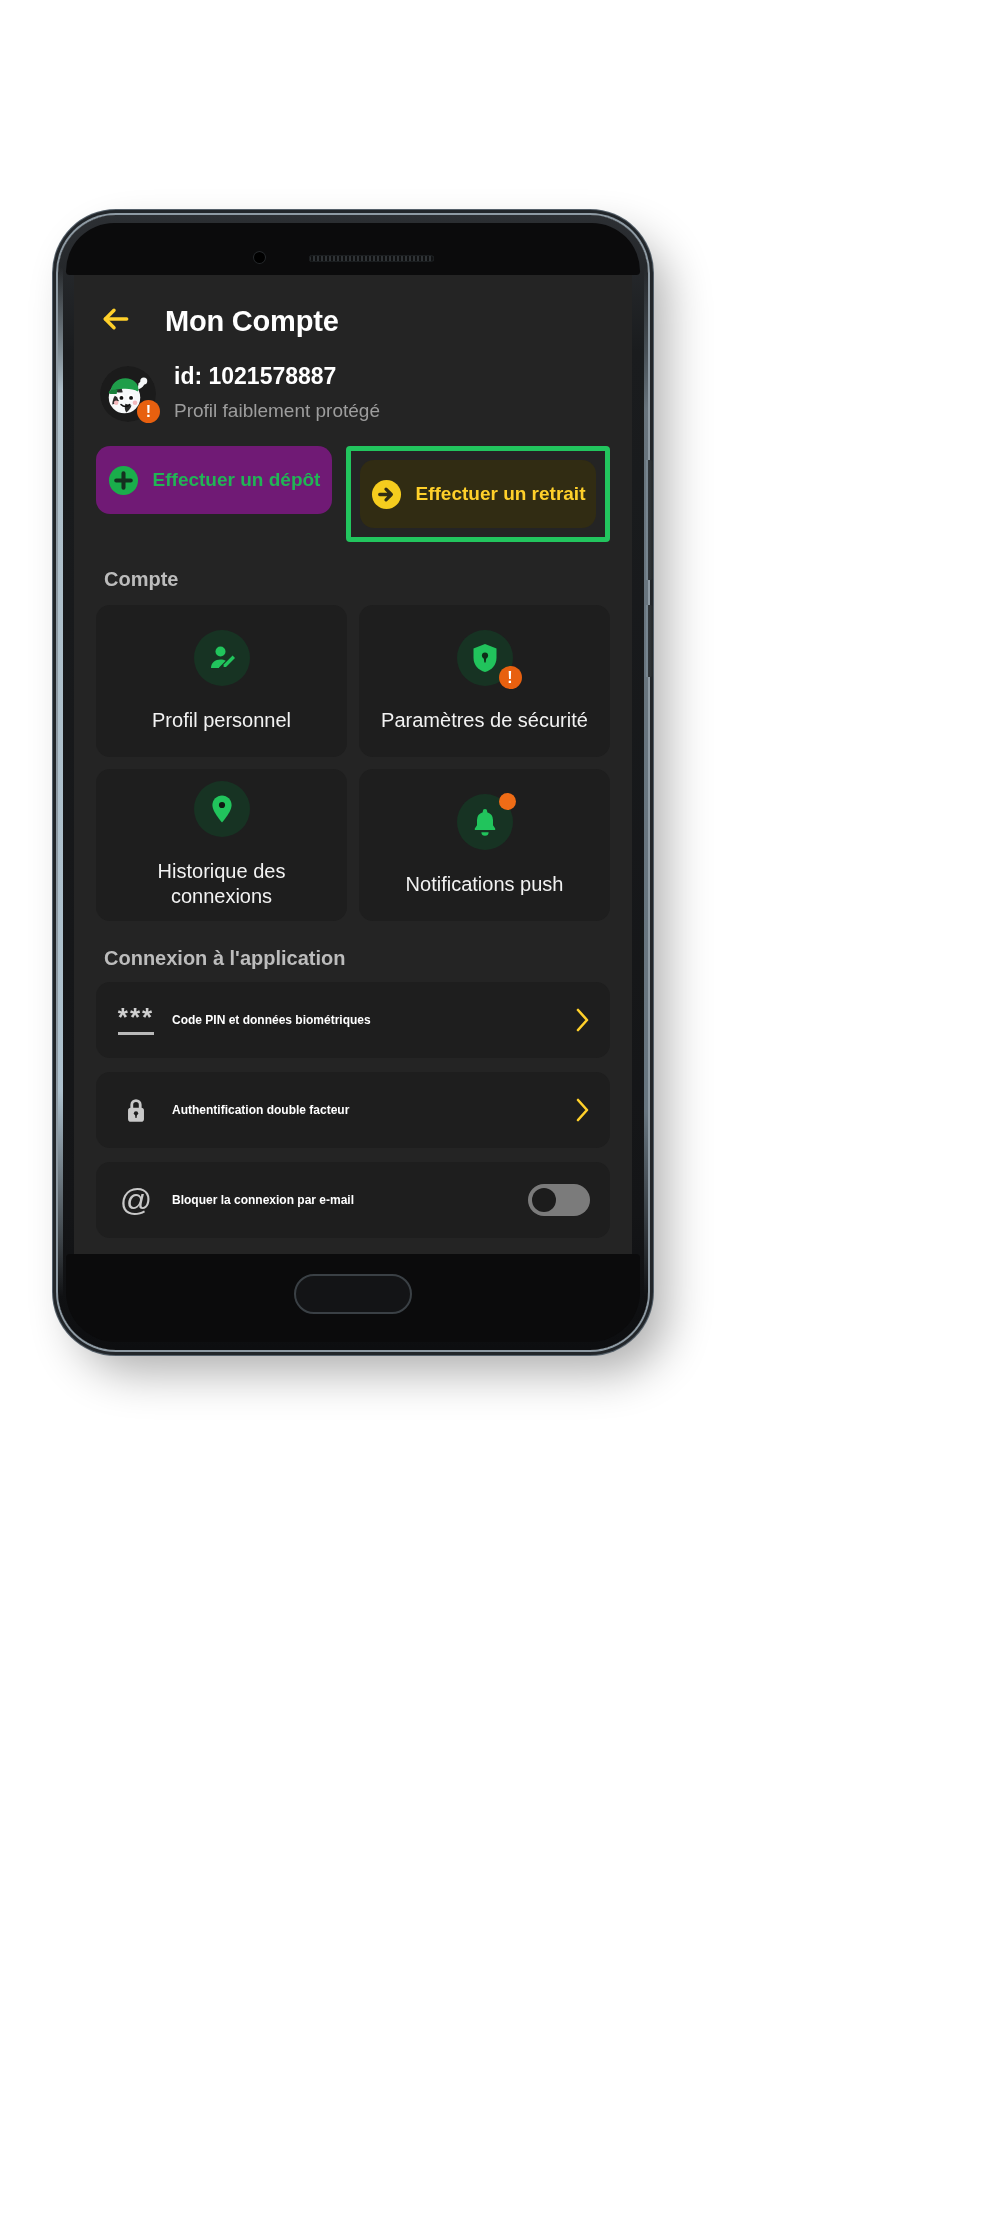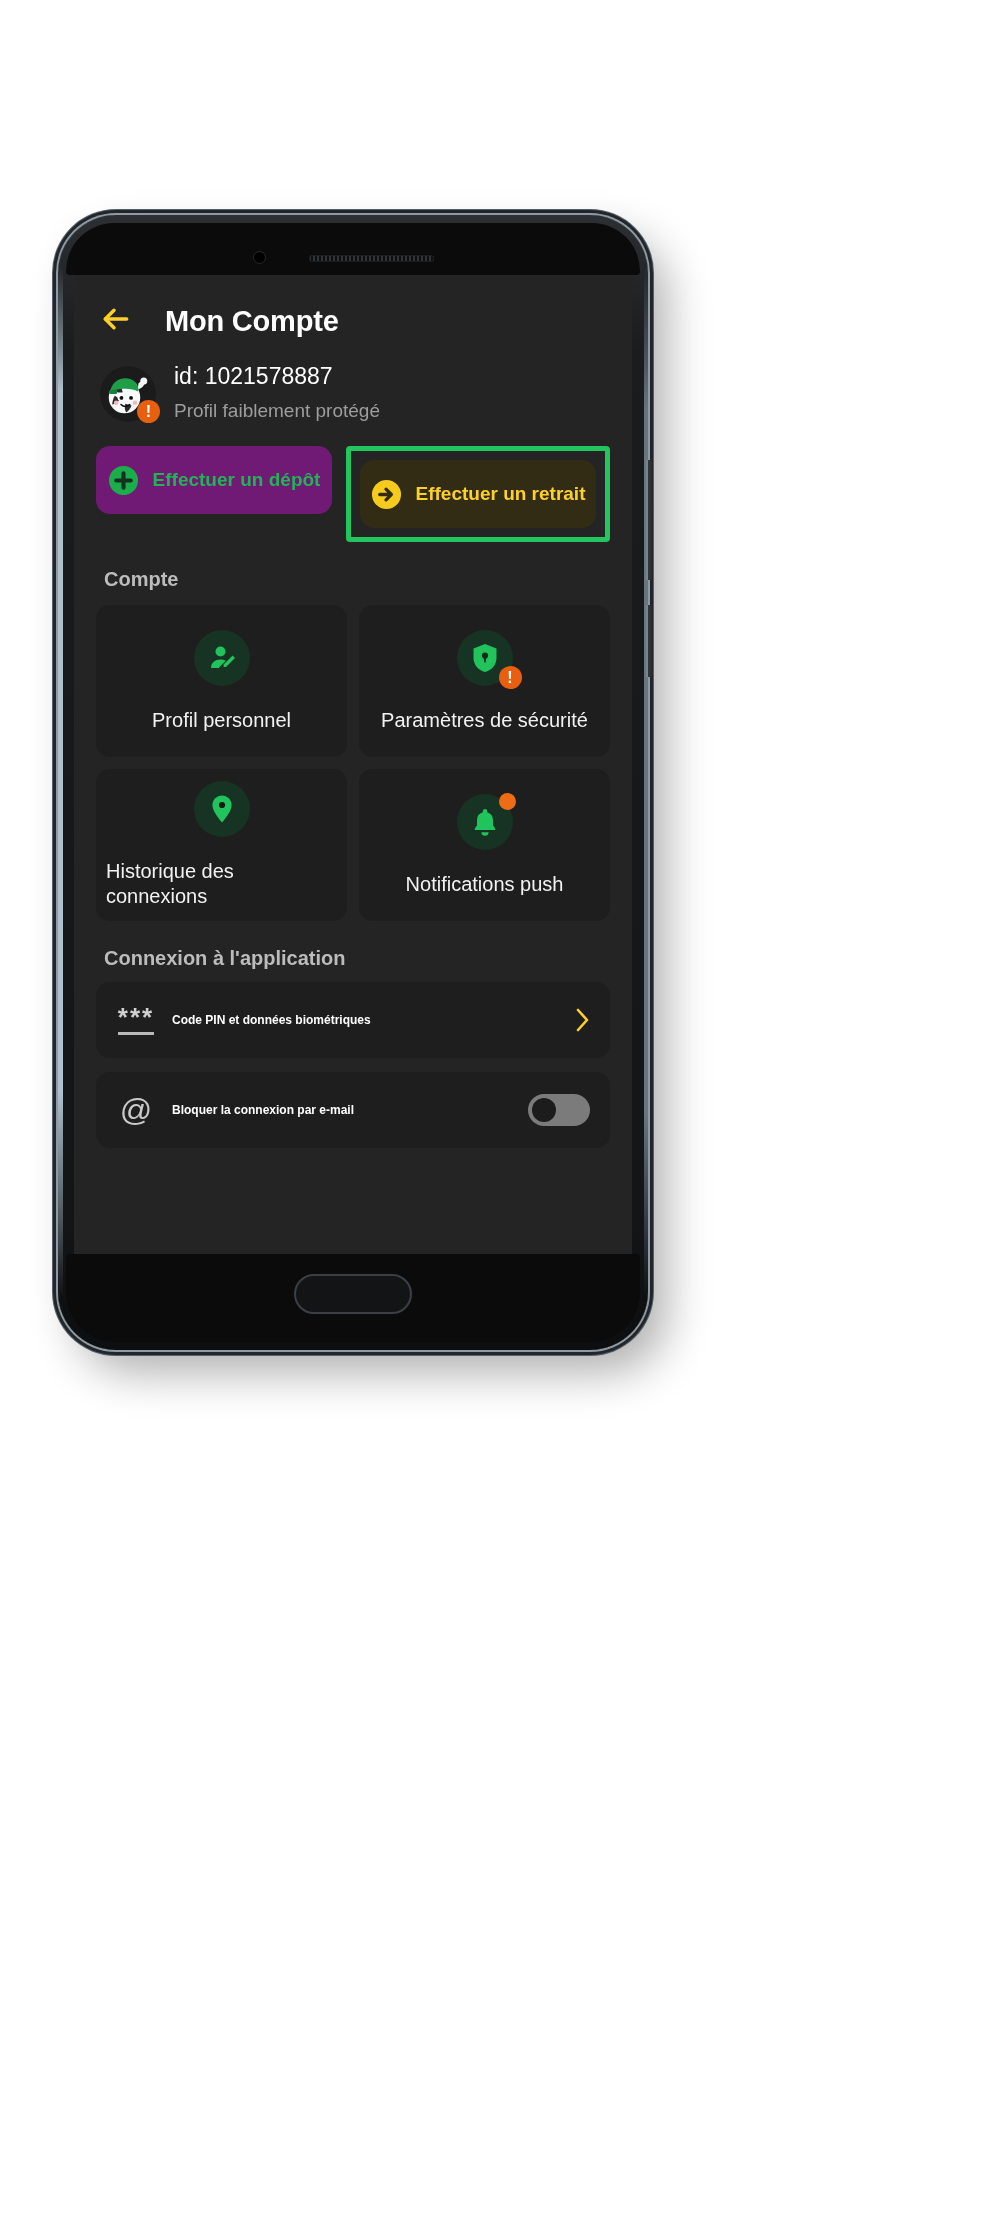--- a/index.html
+++ b/index.html
@@ -143,21 +143,21 @@
     background: #e8600f;
     color: #fff;
     font-size: 16px;
     font-weight: bold;
     line-height: 23px;
     text-align: center;
   }
   #profile-id {
     color: #ffffff;
     font-size: 23px;
-    font-weight: normal;
+    font-weight: bold;
     line-height: 1.15;
   }
   #profile-status {
     color: #9d9d9d;
     font-size: 19px;
     line-height: 1.3;
     margin-top: 10px;
   }
 
   
@@ -223,20 +223,21 @@
     background: #173323;
     display: flex;
     align-items: center;
     justify-content: center;
     margin-bottom: 22px;
   }
   .grid-card-icon { width: 32px; height: 32px; }
   .grid-card-label {
     color: #f2f2f2;
     font-size: 20px;
+    text-align: center;
     line-height: 1.25;
   }
   .icon-warning-badge {
     position: absolute;
     right: -9px; bottom: -3px;
     width: 23px; height: 23px;
     border-radius: 50%;
     background: #e8600f;
     color: #fff;
     font-size: 16px;
@@ -444,20 +445,34 @@
       <div class="list-row">
         <div class="list-row-icon">
           <span id="pin-asterisks">***</span>
         </div>
         <div class="list-row-label">Code PIN et données biométriques</div>
         <svg class="chevron-icon" viewBox="0 0 16 26" fill="none" stroke="#ffd02a" stroke-width="2.6" stroke-linecap="round" stroke-linejoin="round">
           <path d="M4 3l9 10-9 10"></path>
         </svg>
       </div>
 
+      <div class="list-row">
+        <div class="list-row-icon">
+          <svg viewBox="0 0 32 32" width="30" height="30">
+            <path d="M10 14v-3.5a6 6 0 0 1 12 0V14h-3v-3.5a3 3 0 0 0-6 0V14z" fill="#c9c9c9"></path>
+            <rect x="7.5" y="13.5" width="17" height="15" rx="3" fill="#c9c9c9"></rect>
+            <circle cx="16" cy="19.5" r="2.3" fill="#1e1e1e"></circle>
+            <path d="M14.9 20.6h2.2l-.5 4h-1.2z" fill="#1e1e1e"></path>
+          </svg>
+        </div>
+        <div class="list-row-label">Authentification double facteur</div>
+        <svg class="chevron-icon" viewBox="0 0 16 26" fill="none" stroke="#ffd02a" stroke-width="2.6" stroke-linecap="round" stroke-linejoin="round">
+          <path d="M4 3l9 10-9 10"></path>
+        </svg>
+      </div>
 
       <div class="list-row">
         <div class="list-row-icon">
           <span id="at-sign-icon">@</span>
         </div>
         <div class="list-row-label">Bloquer la connexion par e-mail</div>
         <div class="toggle-switch">
           <div class="knob"></div>
         </div>
       </div>

